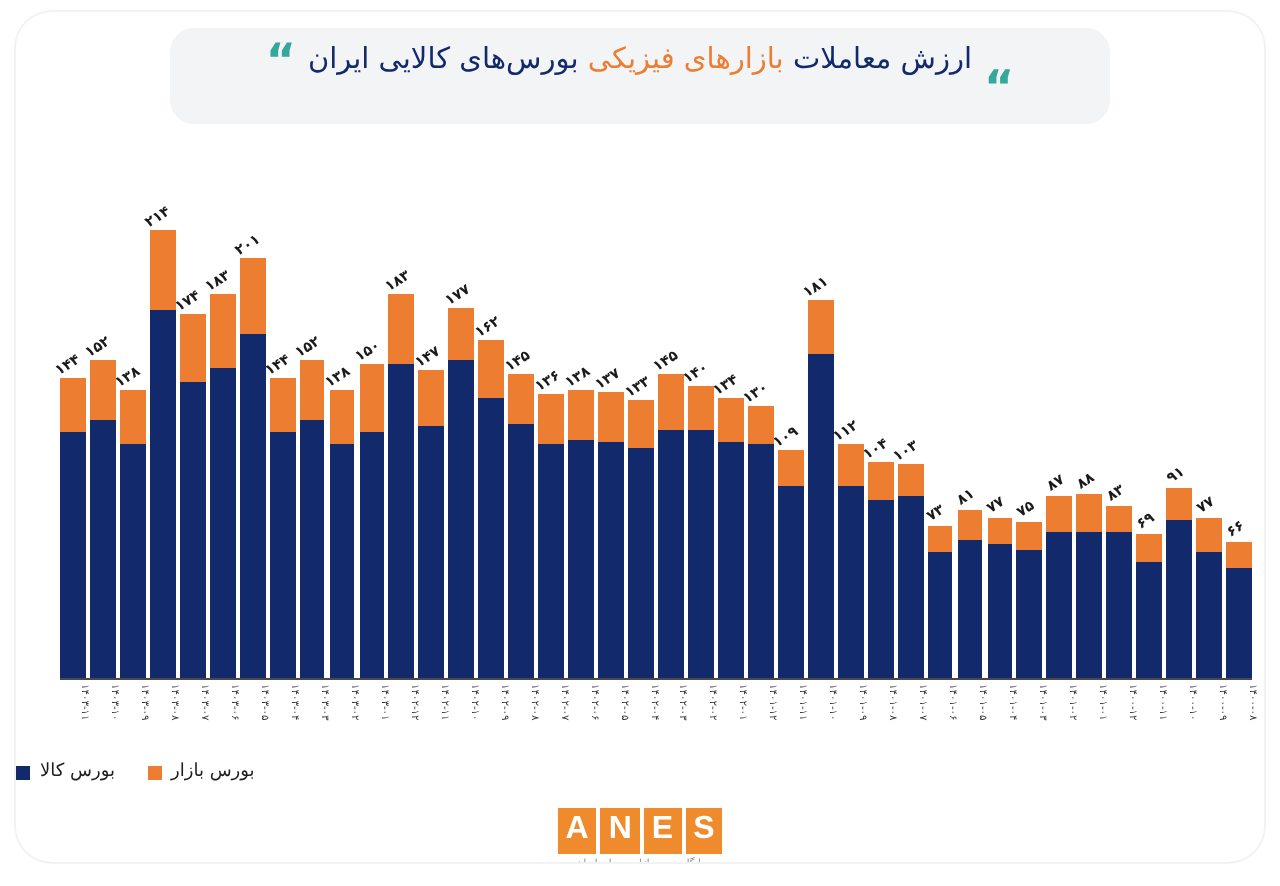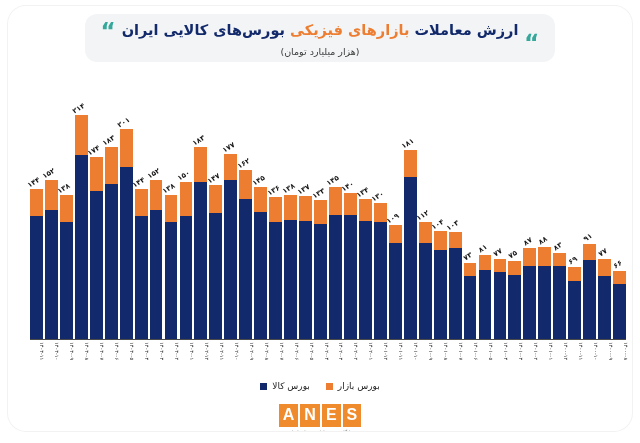--- a/index.html
+++ b/index.html
@@ -39,21 +39,21 @@
     white-space:nowrap;
   }
   .quote{
     color:#35a79b;font-size:23px;font-weight:bold;line-height:1;
     letter-spacing:-1px;
     font-family:"DejaVu Sans",sans-serif;
     transform:translateY(2px);
   }
   .quote.close{transform:translateY(2px) rotate(180deg);}
   .title-text{
-    font-size:14.5px;font-weight:bold;color:#12296b;
+    font-size:14.5px;font-weight:normal;color:#12296b;
     direction:rtl;
   }
   .title-text .accent{color:#ed7d31;}
   .subtitle{
     position:absolute;left:0;right:0;top:40px;
     text-align:center;font-size:9.5px;color:#3c3c3c;
     direction:rtl;
   }
 
   
@@ -97,21 +97,21 @@
     transform-origin:left top;
     transform:translateX(50%) rotate(90deg);
     font-size:5.1px;color:#333;white-space:nowrap;
     direction:ltr;letter-spacing:.1px;
   }
 
   
   .legend{
     position:absolute;left:0;top:375px;width:624px;
     display:flex;flex-direction:row-reverse;
-    justify-content:center;align-items:center;gap:16px;
+    align-items:center;gap:16px;
   }
   .legend-item{
     display:flex;flex-direction:row-reverse;align-items:center;gap:5px;
   }
   .swatch{width:7px;height:7px;display:inline-block;}
   .legend-label{font-size:9px;color:#1d1d1d;direction:rtl;}
 
   
   .footer{
     position:absolute;left:0;top:398px;width:624px;
@@ -138,21 +138,20 @@
 
     <div class="header-wrap">
       <div class="header-pill"></div>
       <div class="title-row">
         <span class="quote">“</span>
         <span class="title-text">
           <span>ارزش معاملات </span><span class="accent">بازارهای فیزیکی</span><span> بورس‌های کالایی ایران</span>
         </span>
         <span class="quote close">”</span>
       </div>
-      <div class="subtitle">(هزار میلیارد تومان)</div>
     </div>
 
     <div class="plot">
       <div class="bars" id="bars">
           <div class="bar-col">
             <div class="bar-label" style="bottom: 72.4435px;">۶۶</div>
             <div class="seg-top" style="height: 13.6783px; background: rgb(237, 125, 49);"></div>
             <div class="seg-bot" style="height: 55.7652px; background: rgb(18, 41, 107);"></div>
           </div>
           <div class="bar-col">

